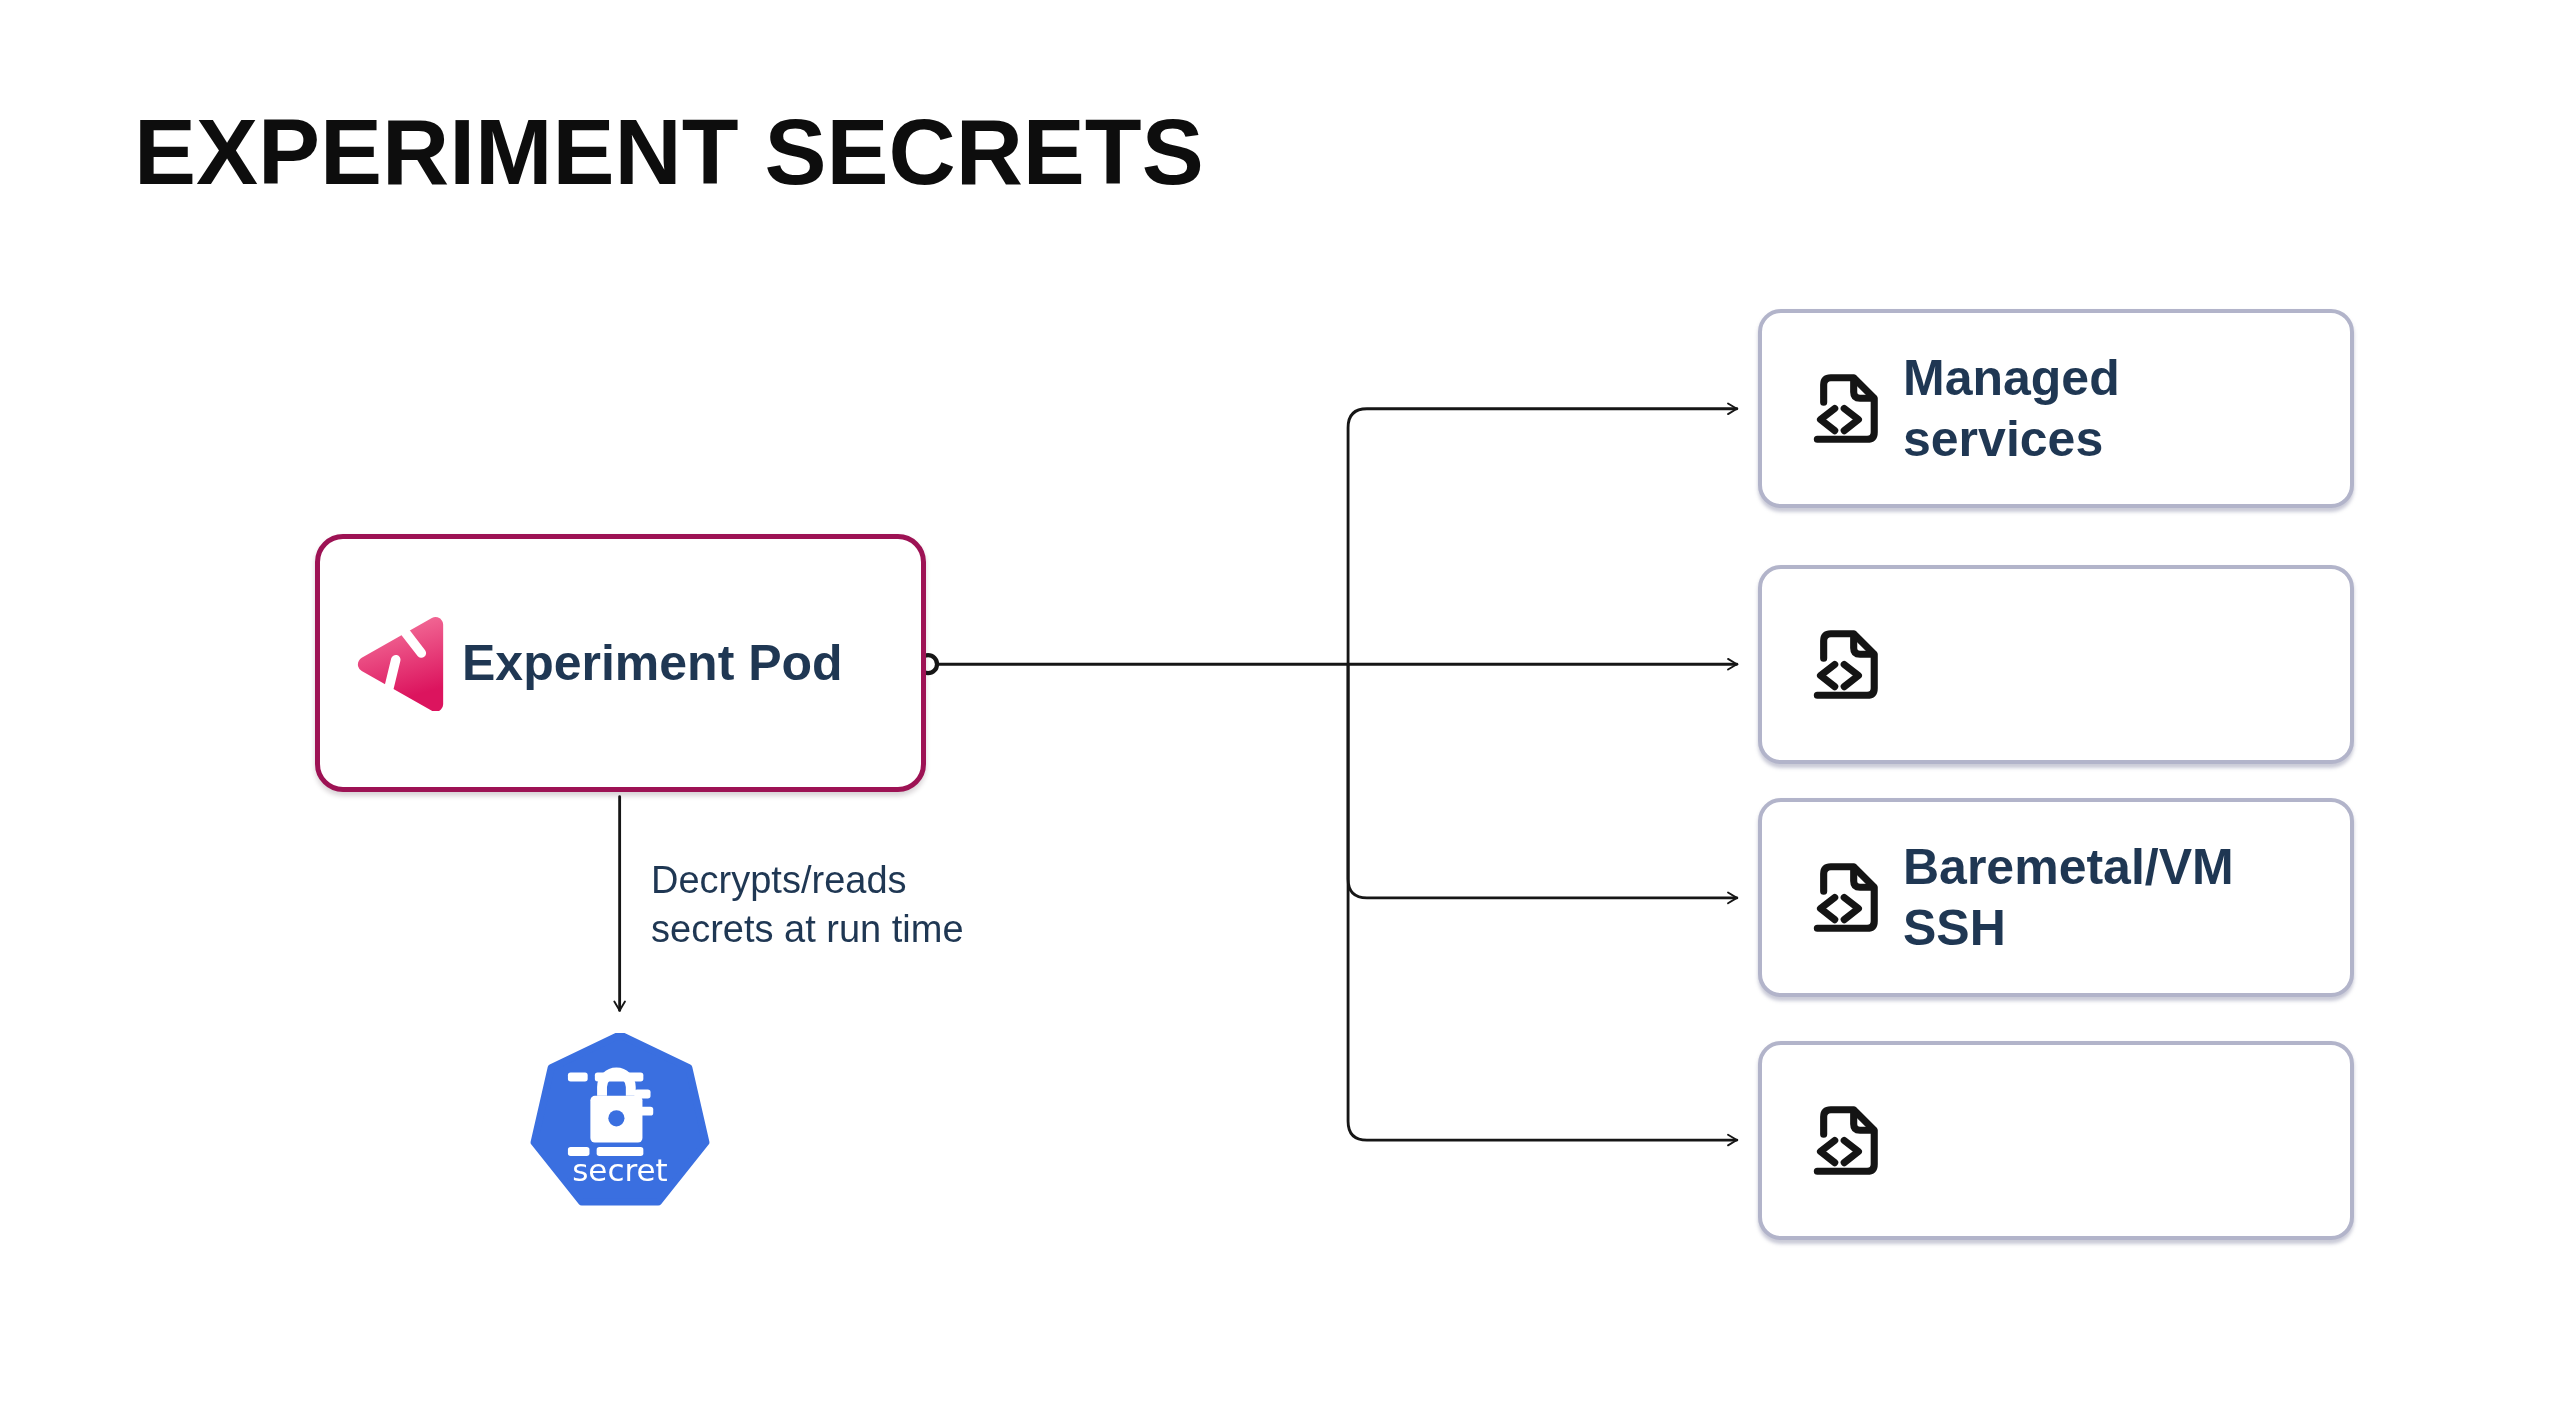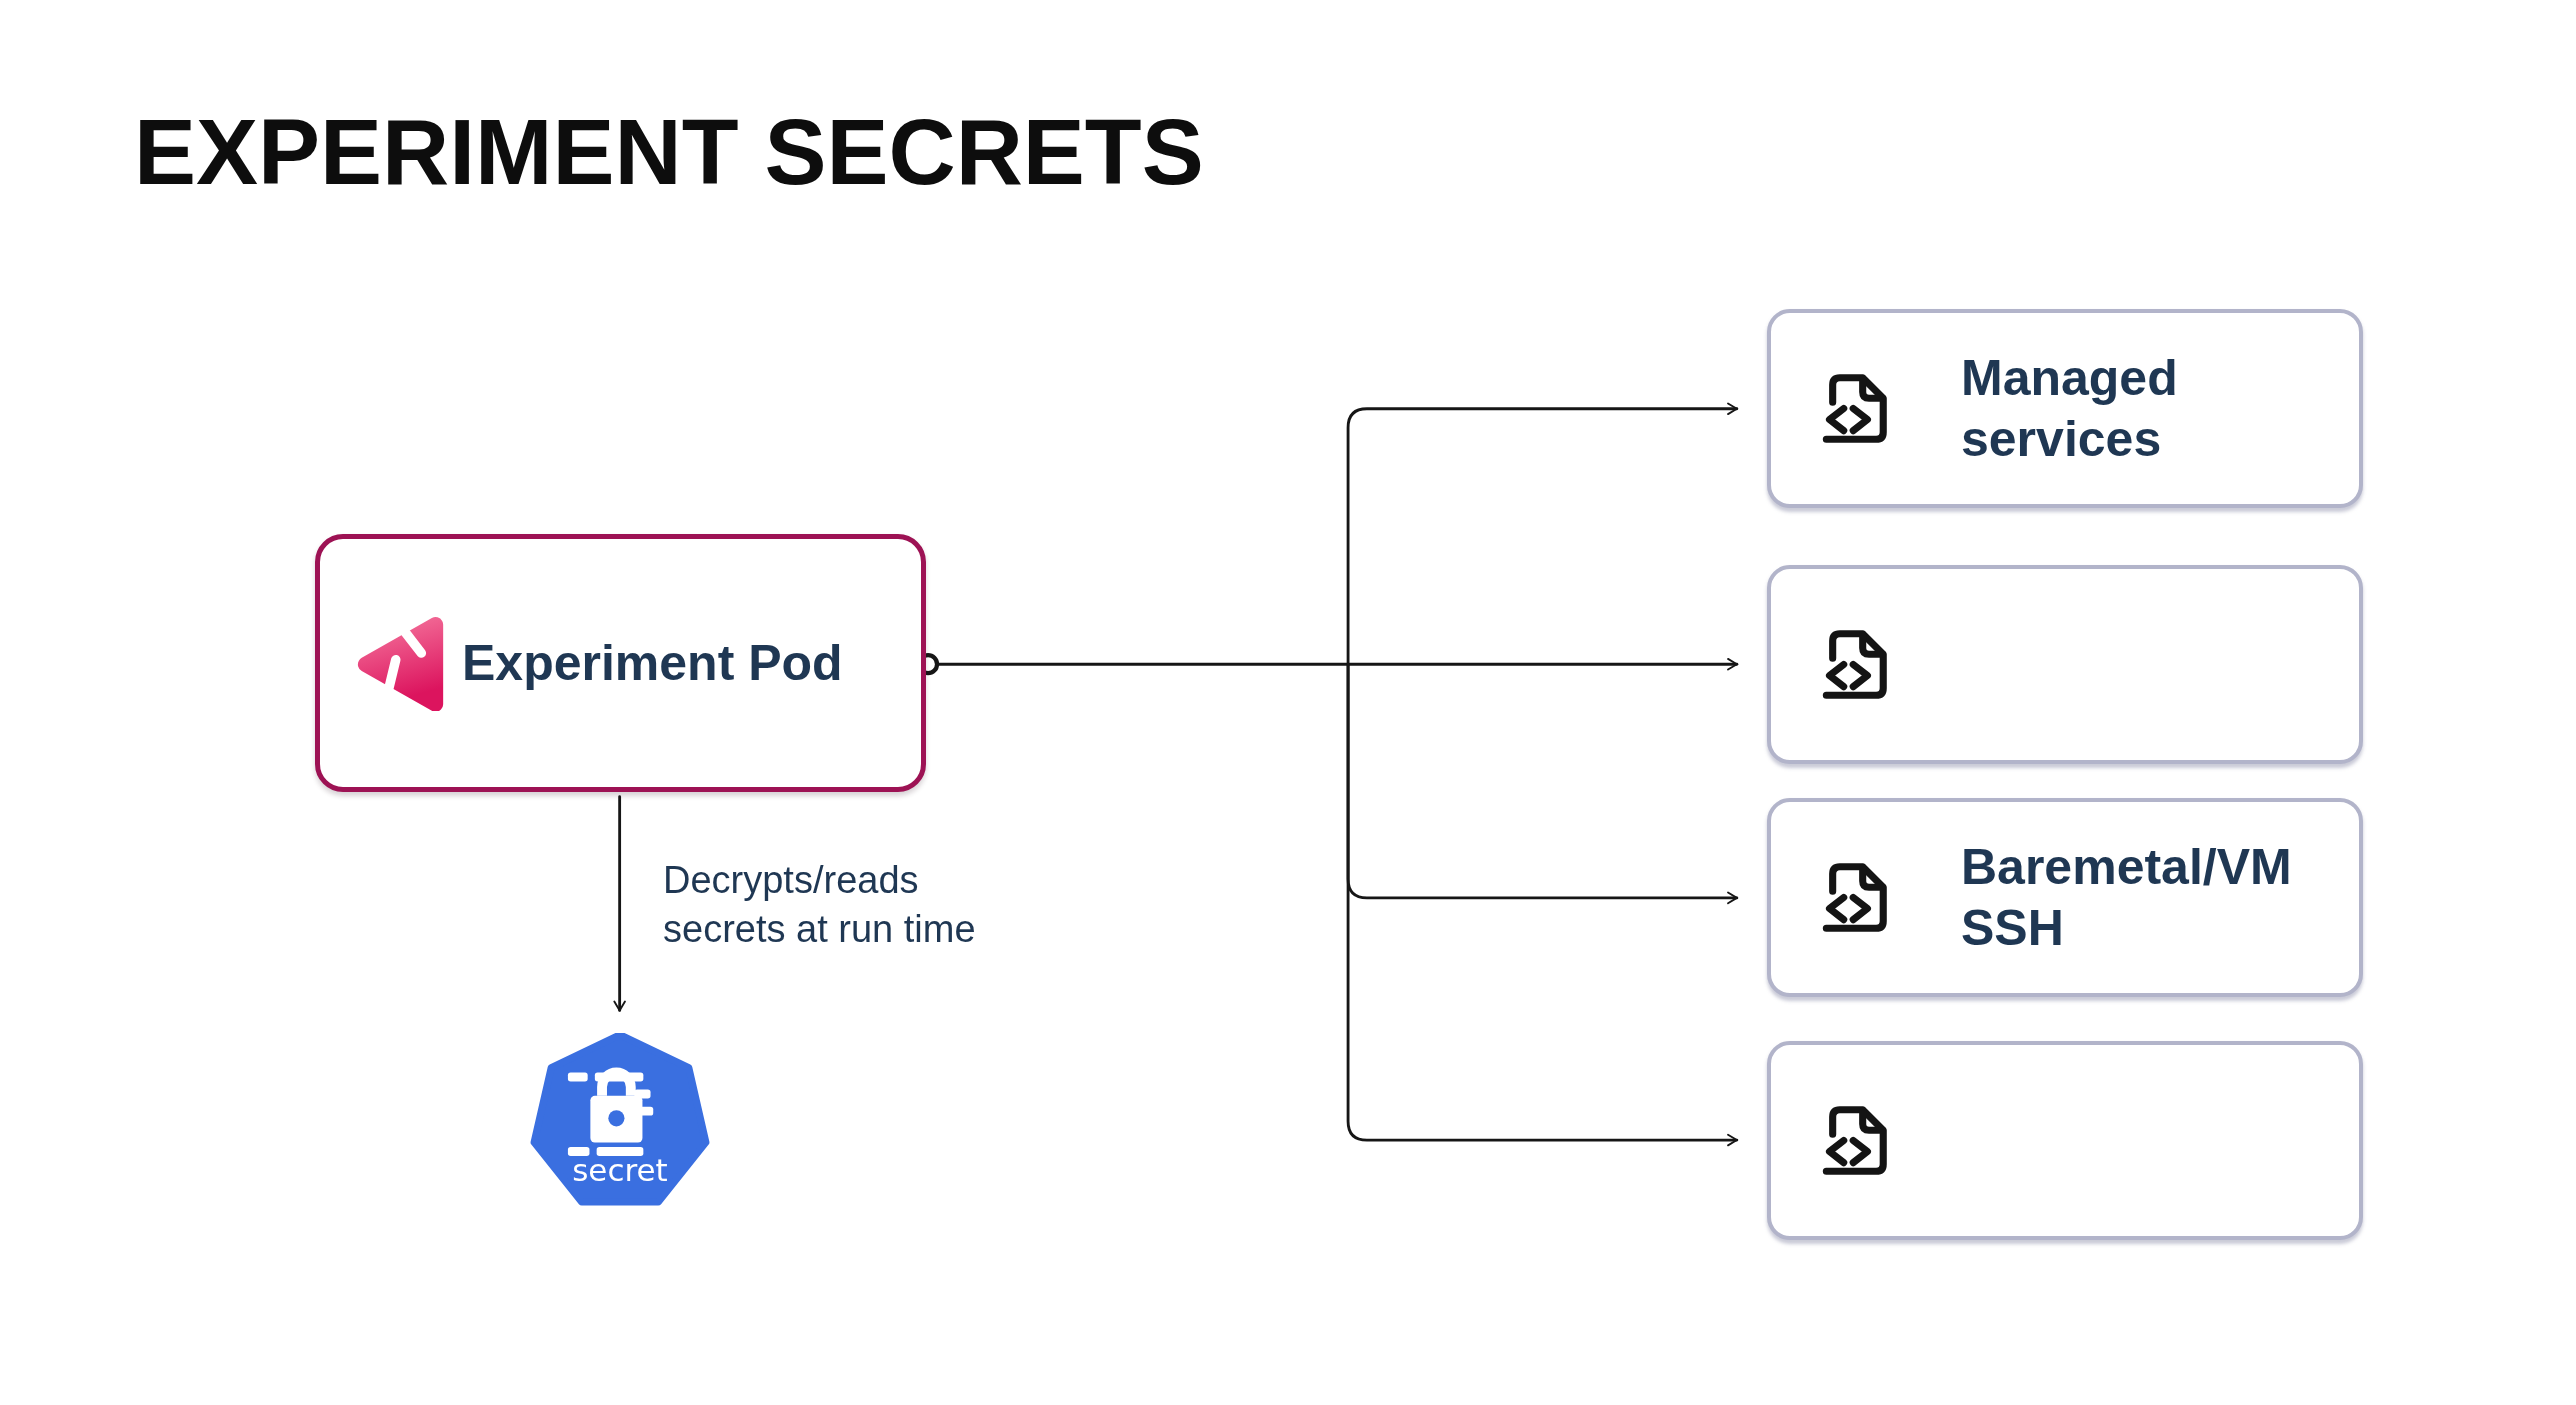--- a/index.html
+++ b/index.html
@@ -28,34 +28,34 @@
     position:absolute;left:315px;top:534px;width:611px;height:258px;
     box-sizing:border-box;border:5.7px solid var(--pod-border);border-radius:28px;
     background:#ffffff;display:flex;align-items:center;padding-left:36px;gap:16px;
     box-shadow:0 3.8px 5.7px rgba(40,10,30,0.18);z-index:2;
   }
   .pod-label{font-size:50px;font-weight:700;color:var(--navy);white-space:nowrap;}
   
   .target{
     position:absolute;left:1758px;width:596px;height:199px;
     box-sizing:border-box;border:4.7px solid var(--box-border);border-radius:23px;
-    background:#ffffff;display:flex;align-items:center;padding-left:45px;gap:69px;
-    box-shadow:0 3.8px 3.8px rgba(100,102,140,0.35);z-index:2;margin-left:9px;
+    background:#ffffff;display:flex;align-items:center;padding-left:45px;gap:20px;
+    box-shadow:0 3.8px 3.8px rgba(100,102,140,0.35);z-index:2;
   }
   .t1{top:309px;} .t2{top:565px;} .t3{top:798px;} .t4{top:1041px;}
   .target-label{
     font-size:50px;font-weight:700;color:var(--navy);
     line-height:1.22;width:397px;
   }
   .file-code-icon{flex:0 0 auto;}
   
   .edge-label{
     position:absolute;left:651px;top:856px;
     font-size:38px;font-weight:400;color:var(--navy);
-    line-height:1.3;white-space:pre-line;z-index:2;margin-left:12px;
+    line-height:1.3;white-space:pre-line;z-index:2;
   }
   
   .secret-node{position:absolute;left:528px;top:1033px;width:184px;height:176px;z-index:2;}
   .secret-node svg{display:block;width:184px;height:176px;}
   .secret-label{
     position:absolute;left:0;top:119px;width:184px;text-align:center;
     font-size:31px;font-weight:400;color:#ffffff;font-family:"DejaVu Sans","Liberation Sans",sans-serif;
   }
 </style>
 </head>

